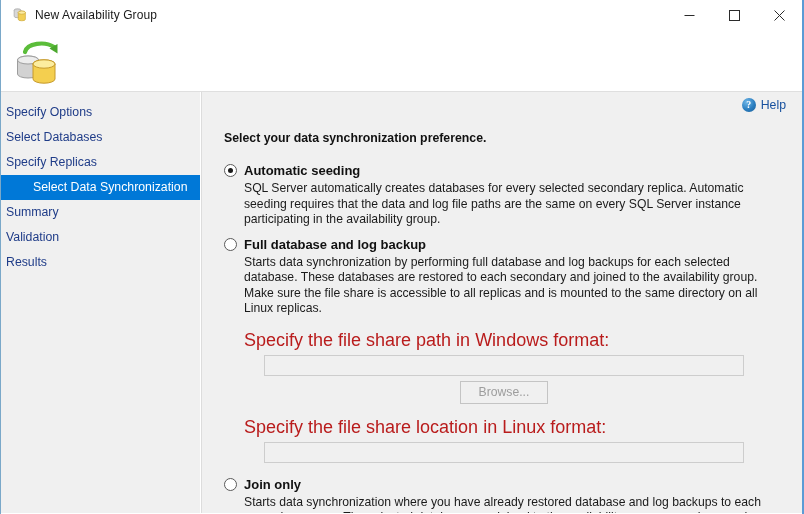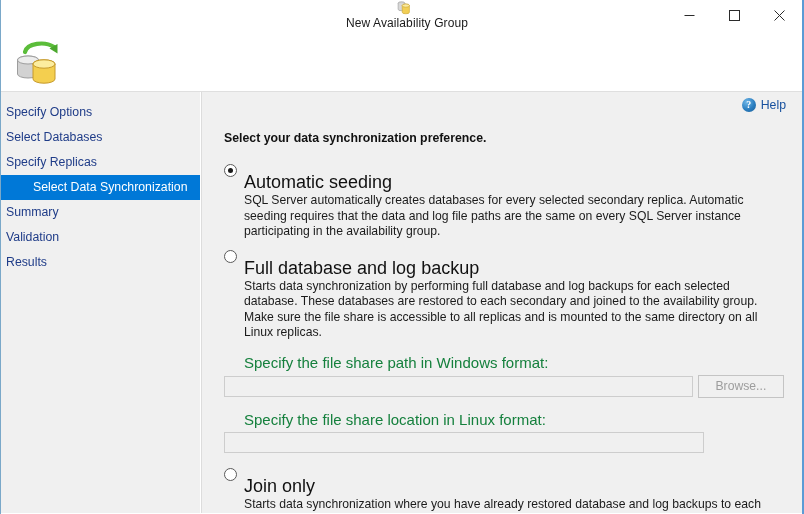--- a/index.html
+++ b/index.html
@@ -20,21 +20,20 @@
   }
 
   
   #titlebar {
     position: relative;
     height: 30px;
     background: #ffffff;
     display: flex;
     align-items: center;
     padding-left: 11px;
-    flex-direction: column;
   }
   #titlebar-icon {
     width: 16px; height: 16px;
     position: relative;
     flex: 0 0 auto;
     margin-right: 7px;
   }
   #titlebar-text {
     font-size: 12px;
     color: #1a1a1a;
@@ -173,44 +172,44 @@
   }
   .radio.checked::after {
     content: "";
     position: absolute;
     top: 3px; left: 3px;
     width: 5px; height: 5px;
     border-radius: 50%;
     background: #1a1a1a;
   }
   .option-label {
-    font-size: 18px;
-    font-weight: normal;
+    font-size: 13px;
+    font-weight: bold;
     color: #111111;
     line-height: 15px;
     cursor: pointer;
-    margin-top: 12px;
   }
   .option-desc {
     font-size: 12.2px;
     color: #1b1b1b;
     line-height: 15.5px;
     margin: 3px 0 0 20px;
     max-width: 560px;
   }
 
   .field-label {
-    font-size: 15px;
-    color: #15803d;
+    font-size: 18px;
+    color: #b91c1c;
     margin: 13px 0 4px 20px;
   }
   .field-row {
     display: flex;
     align-items: center;
     gap: 5px;
+    flex-direction: column;
   }
   .textbox {
     width: 480px;
     height: 21px;
     background: #f0f0f0;
     border: 1px solid #cdcdcd;
     font-family: "Liberation Sans", sans-serif;
     font-size: 12px;
     color: #6d6d6d;
     padding: 0 4px;

